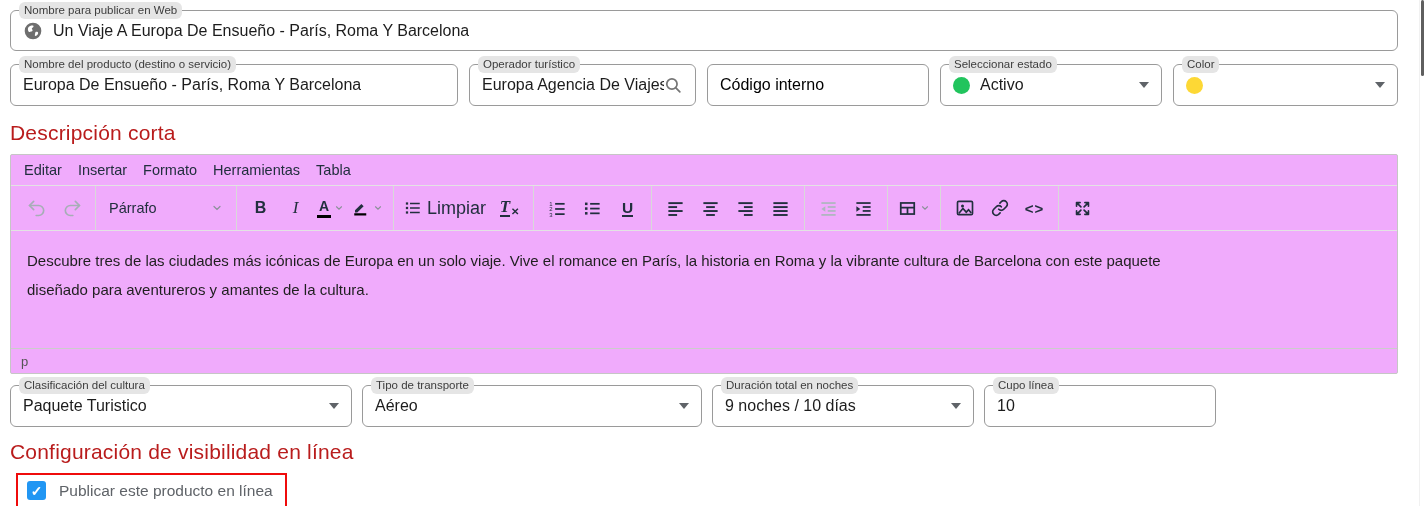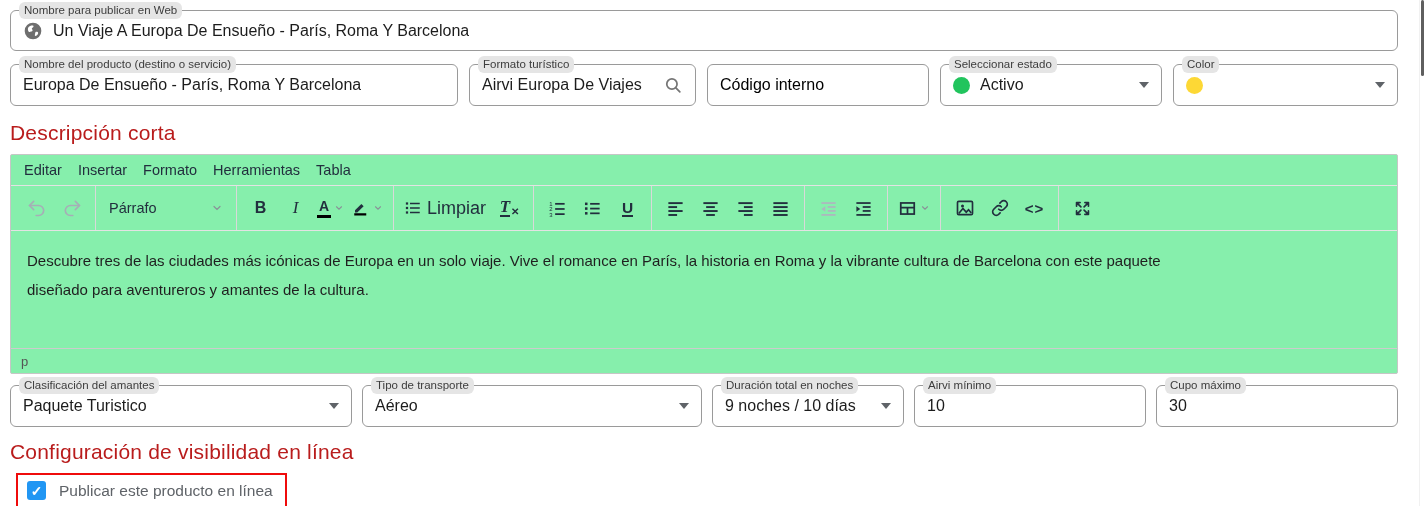--- a/index.html
+++ b/index.html
@@ -33,21 +33,21 @@
   .row3 { margin-top:11px; gap:10px; }
 
   .gap10 { gap:10px; display:flex; align-items:center; width:100%; }
 
   
   h2 { font-size:21px; font-weight:400; color:#b91c1c; letter-spacing:.2px; }
   .h-desc { margin:15px 0 9px 0; }
   .h-vis  { margin:13px 0 9px 0; }
 
   
-  .editor { border:1px solid #c6c6c6; border-radius:2px; background:#86efac; }
+  .editor { border:1px solid #c6c6c6; border-radius:2px; background:#f0abfc; }
   .menubar { display:flex; align-items:center; height:30px; padding:0 5px; }
   .menu-item { font-size:14.5px; color:#222f3e; padding:3px 8px; border-radius:3px; cursor:default; }
   .toolbar {
     display:flex; align-items:stretch; height:46px;
     border-top:1px solid #e3e3e3; border-bottom:1px solid #e3e3e3; padding:0 2px;
   }
   .tgroup { display:flex; align-items:center; padding:0 7px; gap:2px; }
   .tgroup + .tgroup { border-left:1px solid #d9d9d9; }
   .tbtn {
     min-width:33px; height:33px; display:flex; align-items:center; justify-content:center;
@@ -111,22 +111,22 @@
       </span>
     </div>
   </div>
 
   <div class="row row2">
     <div class="field" style="width:448px;flex:none">
       <span class="flabel">Nombre del producto (destino o servicio)</span>
       <span class="fvalue">Europa De Ensueño - París, Roma Y Barcelona</span>
     </div>
     <div class="field" style="width:227px;flex:none">
-      <span class="flabel">Formato turístico</span>
-      <span class="fvalue">Airvi Europa De Viajes</span>
+      <span class="flabel">Operador turístico</span>
+      <span class="fvalue">Europa Agencia De Viajes</span>
       <span style="margin-left:auto;display:flex">
         <svg width="19" height="19" viewBox="0 0 24 24" fill="none" stroke="#757575" stroke-width="2.2" stroke-linecap="round">
           <circle cx="10" cy="10" r="6.5"></circle>
             <line x1="15" y1="15" x2="20" y2="20"></line>
         </svg>
       </span>
     </div>
     <div class="field" style="width:222px;flex:none">
       <span class="fvalue placeholder">Código interno</span>
     </div>
@@ -395,41 +395,37 @@
       <p>Descubre tres de las ciudades más icónicas de Europa en un solo viaje. Vive el romance en París, la historia en Roma y la vibrante cultura de Barcelona con este paquete diseñado para aventureros y amantes de la cultura.</p>
     </div>
 
     <div class="statusbar">
       <span>p</span>
     </div>
   </div>
 
   <div class="row row3">
     <div class="field" style="width:342px;flex:none">
-      <span class="flabel">Clasificación del amantes</span>
+      <span class="flabel">Clasificación del cultura</span>
       <span class="fvalue">Paquete Turistico</span>
       <span class="sel-arrow"></span>
     </div>
     <div class="field" style="width:340px;flex:none">
       <span class="flabel">Tipo de transporte</span>
       <span class="fvalue">Aéreo</span>
       <span class="sel-arrow"></span>
     </div>
-    <div class="field" style="width:192px;flex:none">
+    <div class="field" style="width:262px;flex:none">
       <span class="flabel">Duración total en noches</span>
       <span class="fvalue">9 noches / 10 días</span>
       <span class="sel-arrow"></span>
     </div>
     <div class="field" style="width:232px;flex:none">
-      <span class="flabel">Airvi mínimo</span>
+      <span class="flabel">Cupo línea</span>
       <span class="fvalue">10</span>
-    </div>
-    <div class="field" style="flex:1">
-      <span class="flabel">Cupo máximo</span>
-      <span class="fvalue">30</span>
     </div>
   </div>
 
   <h2 class="h-vis">Configuración de visibilidad en línea</h2>
 
   <div class="publish-wrap">
     <div class="annotated">
       <span class="cbx">
         <span class="check">✓</span>
       </span>

